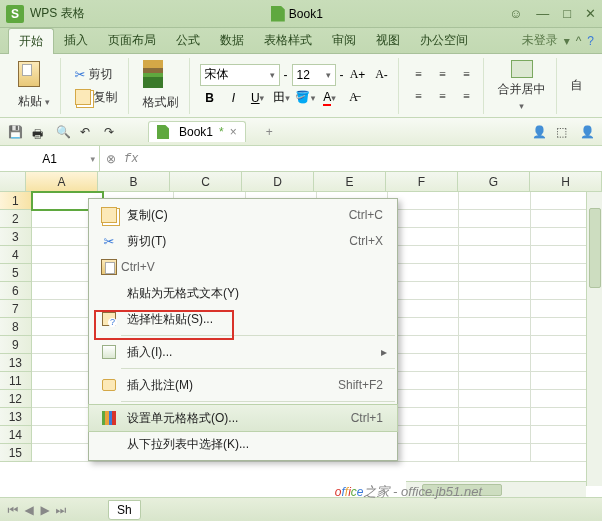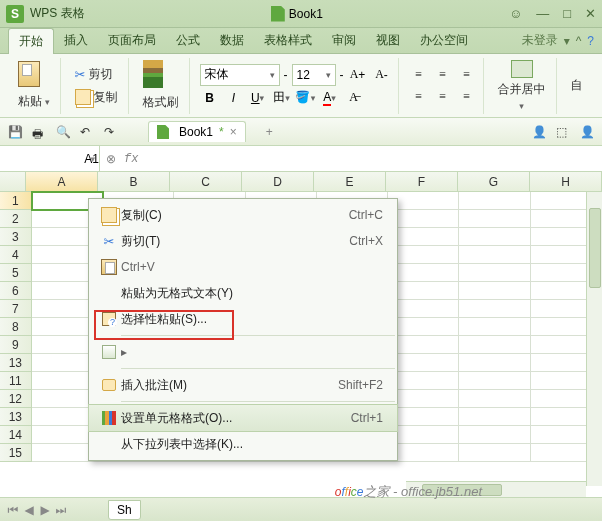--- a/index.html
+++ b/index.html
@@ -28,41 +28,41 @@
 .fontname{height:22px;width:80px;border:1px solid #b8cda9;background:#fff;padding:0 4px;display:flex;align-items:center;justify-content:space-between}
 .fontsize{height:22px;width:44px;border:1px solid #b8cda9;background:#fff;padding:0 4px;display:flex;align-items:center;justify-content:space-between}
 .dd{color:#666;font-size:9px}
 .fmtbtn{width:20px;height:20px;display:flex;align-items:center;justify-content:center;cursor:pointer;font-family:"Times New Roman",serif}
 .qat{height:28px;background:linear-gradient(#f7faf4,#e7efdc);border-bottom:1px solid #c5d9b8;display:flex;align-items:center;padding:0 8px;gap:10px}
 .qat .ico-s{width:14px;height:14px;cursor:pointer;opacity:.8}
 .doctab{margin-left:20px;display:flex;align-items:center;background:#fff;border:1px solid #c5d9b8;border-bottom:none;padding:3px 8px;border-radius:3px 3px 0 0;gap:6px}
 .doctab .close{color:#888;cursor:pointer}
 .doctab-add{margin-left:4px;color:#888;cursor:pointer;padding:2px 6px}
 .namebar{height:26px;border-bottom:1px solid #c5d9b8;display:flex;align-items:stretch}
-.namebox{width:100px;border-right:1px solid #c5d9b8;display:flex;align-items:center;justify-content:flex-end;background:#fff;position:relative}
+.namebox{width:100px;border-right:1px solid #c5d9b8;display:flex;align-items:center;justify-content:center;background:#fff;position:relative}
 .namebox::after{content:"▾";position:absolute;right:4px;color:#888;font-size:9px}
 .fxbar{flex:1;display:flex;align-items:center;padding:0 6px;gap:8px;color:#888}
 .fxbar .fx{font-style:italic;font-family:Liberation Mono, monospace}
 .grid-area{position:relative;height:330px;overflow:hidden}
 .colheads{display:flex;height:20px;background:linear-gradient(#f3f7ef,#e7efdc);border-bottom:1px solid #c5d9b8}
 .corner{width:32px;border-right:1px solid #c5d9b8;background:linear-gradient(#f3f7ef,#e7efdc)}
 .colh{width:72px;border-right:1px solid #c5d9b8;display:flex;align-items:center;justify-content:center;color:#333}
 .colh.sel{background:linear-gradient(#fef4d8,#f7e3a6)}
 .rows{position:relative}
 .row{display:flex;height:18px}
 .rowh{width:32px;border-right:1px solid #c5d9b8;border-bottom:1px solid #c5d9b8;background:linear-gradient(to right,#f3f7ef,#e7efdc);display:flex;align-items:center;justify-content:center;color:#333}
 .rowh.sel{background:linear-gradient(to right,#fef4d8,#f7e3a6)}
 .cell{width:72px;border-right:1px solid #d8e0d2;border-bottom:1px solid #d8e0d2;background:#fff}
 .cell.active{outline:2px solid #5fa83f;outline-offset:-1px;position:relative}
 .cell.active::after{content:"";position:absolute;right:-3px;bottom:-3px;width:5px;height:5px;background:#5fa83f}
 .context-menu{position:absolute;left:88px;top:198px;width:310px;background:#f7f9f5;border:1px solid #a8b89c;box-shadow:3px 3px 6px rgba(0,0,0,.25);padding:3px 0;z-index:100}
 .cm-item{height:26px;display:flex;align-items:center;padding:0 8px;cursor:pointer;position:relative}
 .cm-item:hover,.cm-item.hover{background:linear-gradient(#eaf2e3,#dce8d2);outline:1px solid #bcd2ab}
 .cm-icobox{width:24px;display:flex;justify-content:center}
-.cm-label{flex:1;color:#222}
+.cm-label{flex:1;padding-left:6px;color:#222}
 .cm-shortcut{color:#666;padding-right:6px}
 .cm-arrow{color:#666;padding-right:2px}
 .cm-sep{height:1px;background:#d4decb;margin:3px 2px 3px 32px}
 .cm-highlight{position:absolute;left:94px;top:310px;width:140px;height:30px;border:2px solid #d9332a;z-index:101;pointer-events:none}
 .statusbar{position:absolute;bottom:0;left:0;right:0;height:24px;background:linear-gradient(#e7efdc,#d8e5cb);border-top:1px solid #c5d9b8;display:flex;align-items:center;padding:0 6px}
 .sheettab{background:#fff;border:1px solid #b8cda9;padding:2px 8px;border-radius:0 0 3px 3px;margin-left:40px}
 .navbtns{display:flex;gap:2px;color:#888}
 .navbtns span{width:14px;text-align:center;cursor:pointer}
 .watermark{position:absolute;right:120px;bottom:20px;font-size:18px;font-family:Arial;font-style:italic;pointer-events:none;z-index:50}
 .watermark .o1{color:#d9332a}.watermark .o2{color:#3a7ad9}.watermark .o3{color:#e8a23a}.watermark .o4{color:#5fa83f}.watermark .rest{color:#888;font-size:13px}
@@ -441,20 +441,21 @@
       <div class="cm-icobox">
         <span class="ico-clipq"></span>
       </div>
       <div class="cm-label">选择性粘贴(S)...</div>
     </div>
     <div class="cm-sep"></div>
     <div class="cm-item">
       <div class="cm-icobox">
         <span class="ico-insert"></span>
       </div>
+      <div class="cm-label">插入(I)...</div>
       <div class="cm-arrow">▸</div>
     </div>
     <div class="cm-sep"></div>
     <div class="cm-item">
       <div class="cm-icobox">
         <span class="ico-comment"></span>
       </div>
       <div class="cm-label">插入批注(M)</div>
       <div class="cm-shortcut">Shift+F2</div>
     </div>

